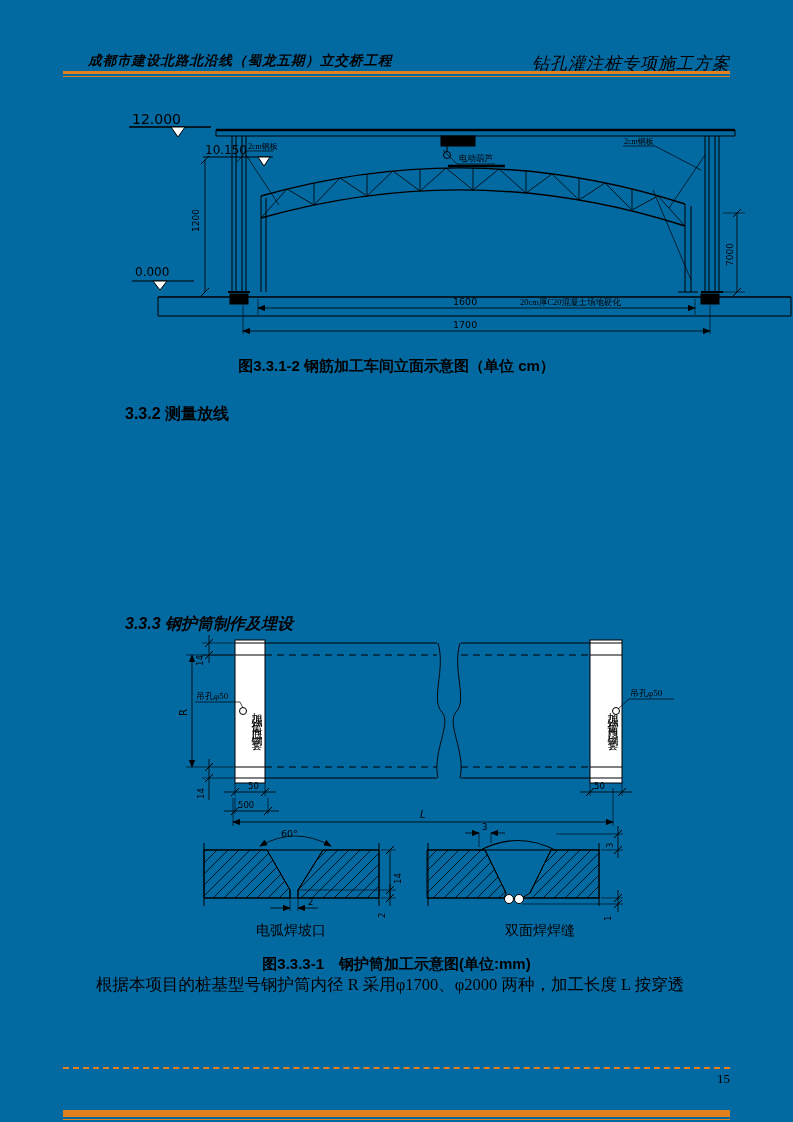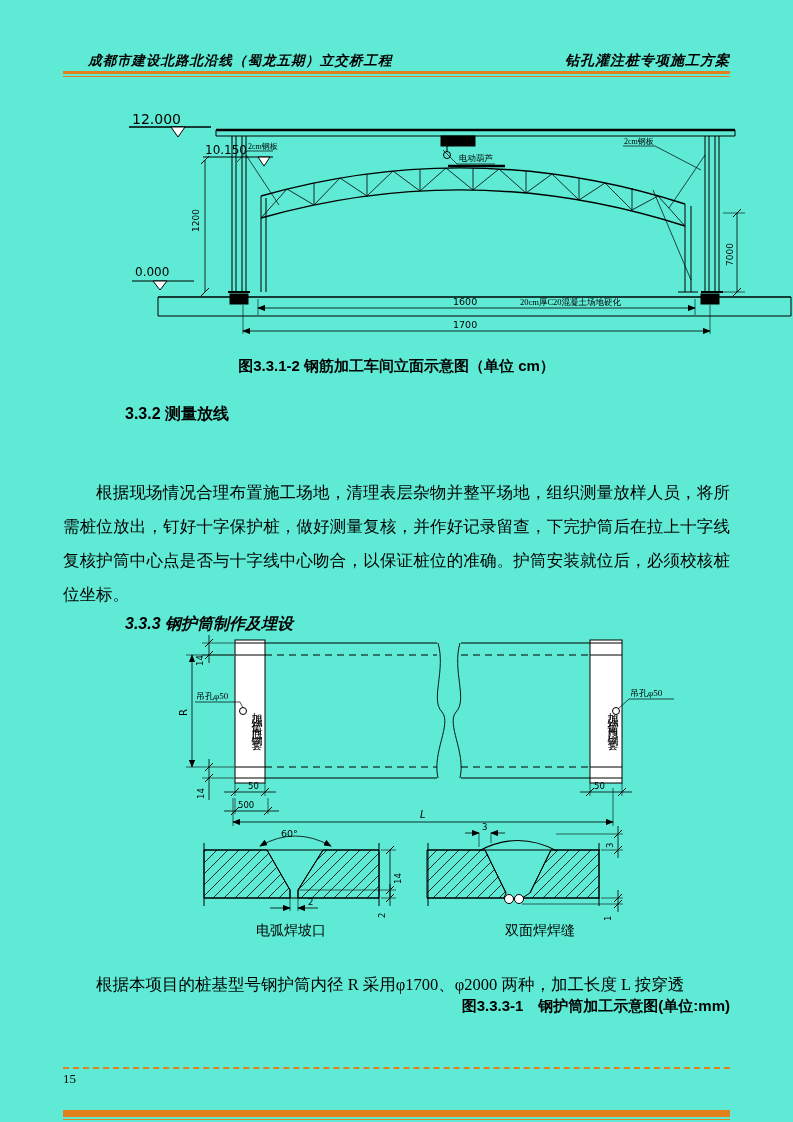--- a/index.html
+++ b/index.html
@@ -1,41 +1,41 @@
 <!DOCTYPE html>
 <html><head>
 <meta charset="utf-8">
 <style>
   html,body{margin:0;padding:0;background:#888;}
   .page{
-    position:relative;width:793px;height:1122px;margin:0 auto;background:#5eead4;
+    position:relative;width:793px;height:1122px;margin:0 auto;background:#0369a1;
     font-family:"Liberation Serif","DejaVu Serif",serif;color:#000;overflow:hidden;
   }
   
   .hdr-left{position:absolute;left:88px;top:52px;font-size:13.5px;font-weight:bold;font-style:italic;letter-spacing:1px;}
-  .hdr-right{position:absolute;right:63px;top:52px;font-size:14px;font-weight:bold;font-style:italic;letter-spacing:1px;}
+  .hdr-right{position:absolute;right:63px;top:52px;font-size:17px;font-weight:normal;font-style:italic;letter-spacing:1px;}
   .hdr-rule-thick{position:absolute;left:63px;top:71px;width:667px;height:3px;background:#E2801E;}
   .hdr-rule-thin{position:absolute;left:63px;top:76px;width:667px;height:1px;background:#E2801E;}
   
   .fig{position:absolute;left:0;}
   .fig svg{display:block;}
   .vtext{
     position:absolute;writing-mode:vertical-rl;text-orientation:upright;
     font-size:11px;letter-spacing:4px;line-height:1;text-align:center;
     font-family:"Liberation Serif","DejaVu Serif",serif;
   }
   .caption{position:absolute;left:63px;width:667px;text-align:center;font-weight:bold;font-size:15px;
     font-family:"Liberation Sans","DejaVu Sans",sans-serif;margin-top:7px;}
   .heading{position:absolute;left:125px;font-weight:bold;font-size:16px;
     font-family:"Liberation Sans","DejaVu Sans",sans-serif;}
   .para{position:absolute;left:63px;width:667px;font-size:16.5px;line-height:34px;
     text-align:justify;text-indent:2em;margin:0;}
   
   .foot-dash{position:absolute;left:63px;top:1067px;width:667px;border-top:2px dashed #E2801E;}
-  .page-num{position:absolute;left:63px;top:1071px;width:667px;text-align:left;font-size:13px;}
+  .page-num{position:absolute;left:63px;top:1071px;width:667px;text-align:right;font-size:13px;}
   .foot-bar{position:absolute;left:63px;top:1110px;width:667px;height:7px;background:#E2801E;}
   .foot-bar2{position:absolute;left:63px;top:1119px;width:667px;height:1px;background:#E2801E;}
   svg text{font-family:"DejaVu Sans","Liberation Sans",sans-serif;}
   svg .cjk{font-family:"Liberation Serif","DejaVu Serif",serif;}
 </style>
 </head>
 <body>
 
 <div class="page">
 
@@ -147,21 +147,20 @@
         <text x="420" y="305" font-size="9.5">1600</text>
         <text x="420" y="328" font-size="9.5">1700</text>
         <text x="487" y="305" font-size="8.5" class="cjk">20cm厚C20混凝土场地硬化</text>
       </g>
     </svg>
   </div>
 
   <div class="caption" style="top:350px;">图3.3.1-2 钢筋加工车间立面示意图（单位 cm）</div>
 
   <div class="heading" style="top:404px;">3.3.2 测量放线</div>
-  <p class="para" style="top:476px;">根据现场情况合理布置施工场地，清理表层杂物并整平场地，组织测量放样人员，将所需桩位放出，钉好十字保护桩，做好测量复核，并作好记录留查，下完护筒后在拉上十字线复核护筒中心点是否与十字线中心吻合，以保证桩位的准确。护筒安装就位后，必须校核桩位坐标。</p>
 
   <div class="heading" style="top:614px;font-style:italic;">3.3.3 钢护筒制作及埋设</div>
 
   <div class="fig" style="top:625px;">
     <svg width="793" height="320" viewBox="0 625 793 320">
       <defs>
         <marker id="arr2" markerWidth="10" markerHeight="8" refX="9" refY="4" orient="auto-start-reverse">
           <path d="M0,0 L10,4 L0,8 z"></path>
         </marker>
         <pattern id="hatch" patternUnits="userSpaceOnUse" width="11" height="11">
@@ -308,21 +307,21 @@
         <text transform="translate(611,921) rotate(-90)" font-size="8.5">1</text>
         <text x="256" y="935" font-size="14" class="cjk">电弧焊坡口</text>
         <text x="505" y="935" font-size="14" class="cjk">双面焊焊缝</text>
       </g>
     </svg>
 
     <div class="vtext" style="left:238px;top:31px;width:24px;height:126px;">加强护筒底口钢套</div>
     <div class="vtext" style="left:594px;top:31px;width:24px;height:126px;">加强护筒顶口钢套</div>
   </div>
 
-  <div class="caption" style="top:990px;text-align:right;">图3.3.3-1　钢护筒加工示意图(单位:mm)</div>
+  <div class="caption" style="top:948px;">图3.3.3-1　钢护筒加工示意图(单位:mm)</div>
 
   <p class="para" style="top:968px;">根据本项目的桩基型号钢护筒内径 R 采用φ1700、φ2000 两种，加工长度 L 按穿透</p>
 
   <div class="foot-dash"></div>
   <div class="page-num">15</div>
   <div class="foot-bar"></div>
   <div class="foot-bar2"></div>
 
 </div>
 

